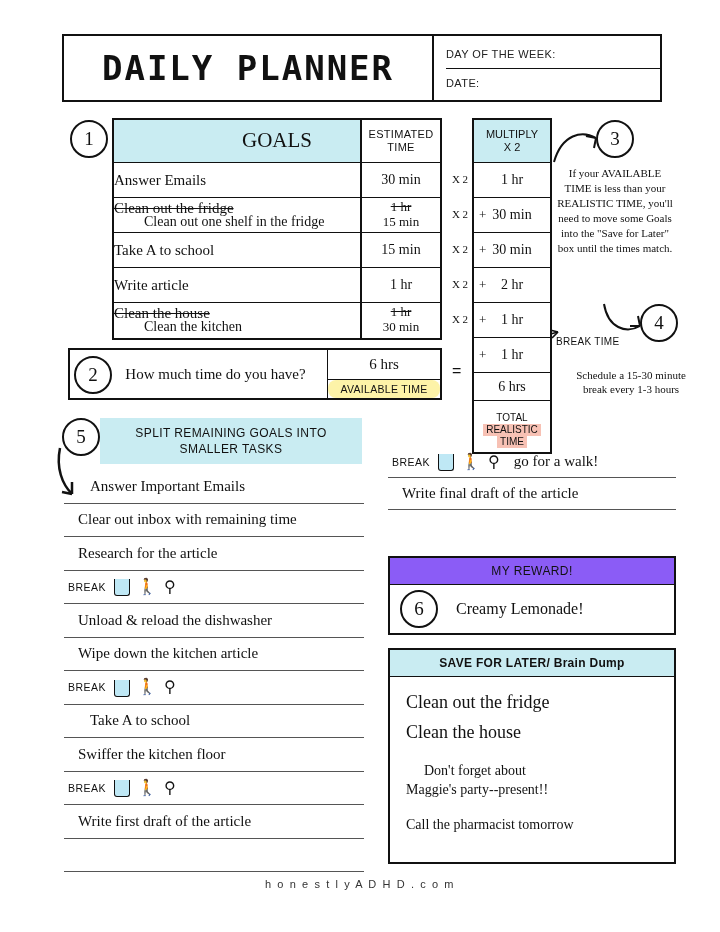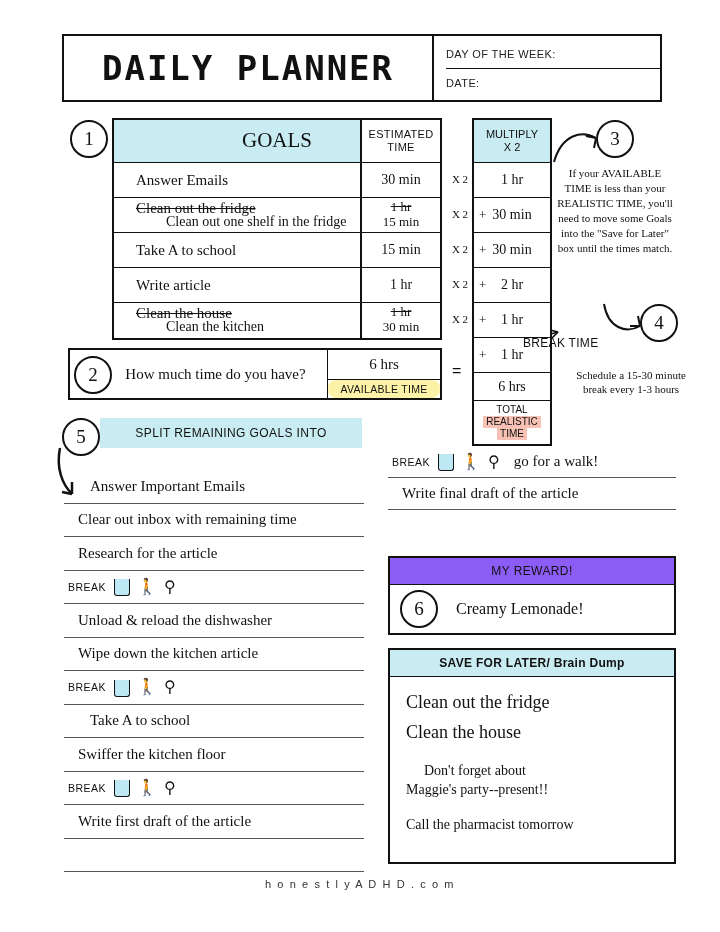--- a/index.html
+++ b/index.html
@@ -98,21 +98,20 @@
     border-bottom: 1px solid #111;
     display: flex;
     align-items: center;
     position: relative;
     box-sizing: border-box;
   }
   .goal-row:last-child { border-bottom: none; }
   .goal-text {
     font-family: "Liberation Serif", serif;
     font-size: 15px;
-    padding-left: 22px;
   }
   .goal-text.strike {
     text-decoration: line-through;
     position: absolute;
     left: 0; top: 2px;
   }
   .goal-text.sub {
     position: absolute;
     left: 30px; top: 16px;
     font-size: 14px;
@@ -228,41 +227,42 @@
     font-family: "Liberation Serif", serif;
     font-size: 14px;
     border-bottom: 1px solid #111;
     box-sizing: border-box;
   }
   .mult-foot {
     text-align: center;
     font-size: 10px;
     line-height: 12px;
     padding: 3px 2px 4px 2px;
+    margin-top: 8px;
   }
   .mult-foot .hl {
     background: #f7c1b4;
     display: inline-block;
     padding: 0 3px;
   }
 
   
   .note3 {
     position: absolute;
     left: 556px; top: 166px;
     width: 118px;
     font-family: "Liberation Serif", serif;
     font-size: 11px;
     line-height: 15px;
     text-align: center;
   }
   .break-time-label {
     position: absolute;
-    left: 523px; top: 336px;
-    font-size: 12px;
+    left: 556px; top: 336px;
+    font-size: 10px;
     letter-spacing: 0.3px;
   }
   .note4 {
     position: absolute;
     left: 576px; top: 368px;
     width: 110px;
     font-family: "Liberation Serif", serif;
     font-size: 11px;
     line-height: 14px;
     text-align: center;
@@ -596,20 +596,21 @@
     <div class="avail-q">How much time do you have?</div>
     <div class="avail-val">
       <div class="avail-num">6 hrs</div>
       <div class="avail-tag">AVAILABLE TIME</div>
     </div>
   </div>
   <div class="eq-sign">=</div>
 
   <div class="split-head">
     <div>SPLIT REMAINING GOALS INTO</div>
+    <div>SMALLER TASKS</div>
   </div>
 
   <div class="tasklist">
     <div class="task-line">
       <span class="task-text indent">Answer Important Emails</span>
     </div>
     <div class="task-line">
       <span class="task-text">Clear out inbox with remaining time</span>
     </div>
     <div class="task-line">

